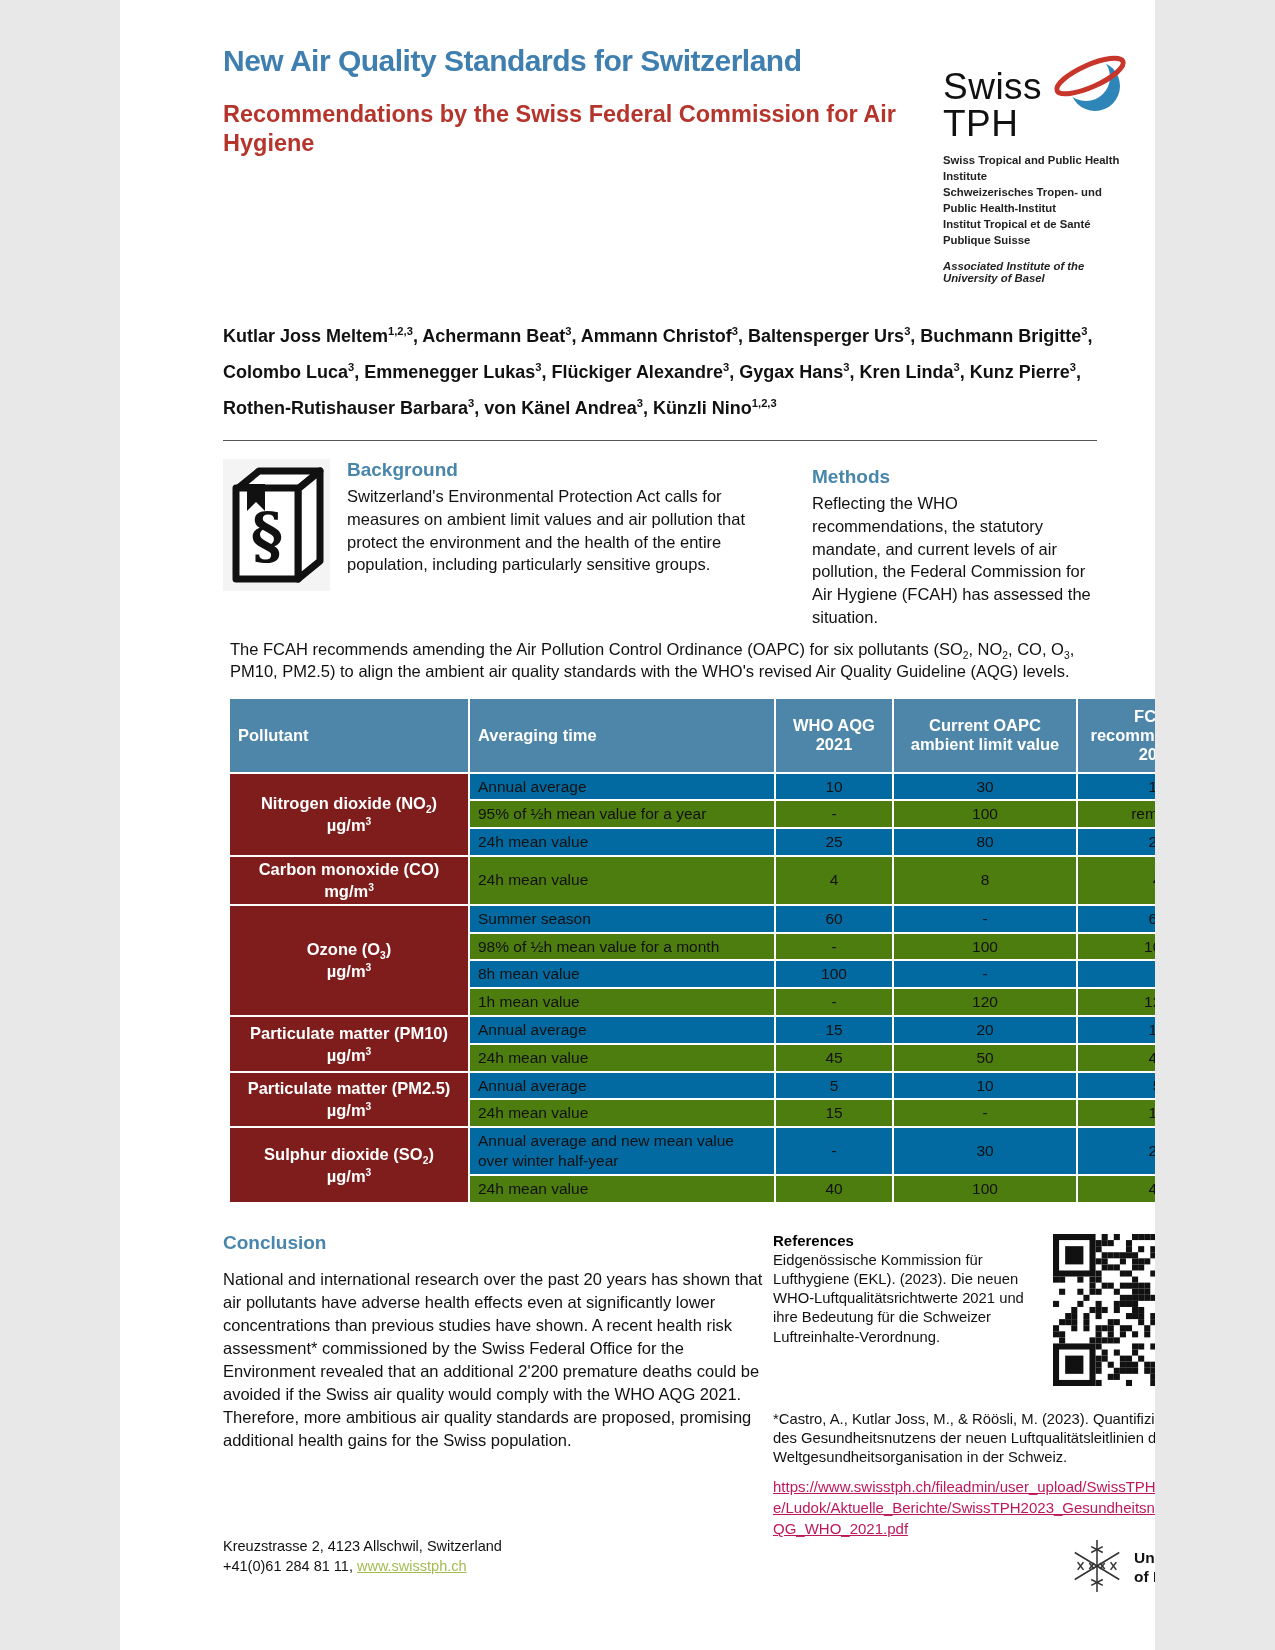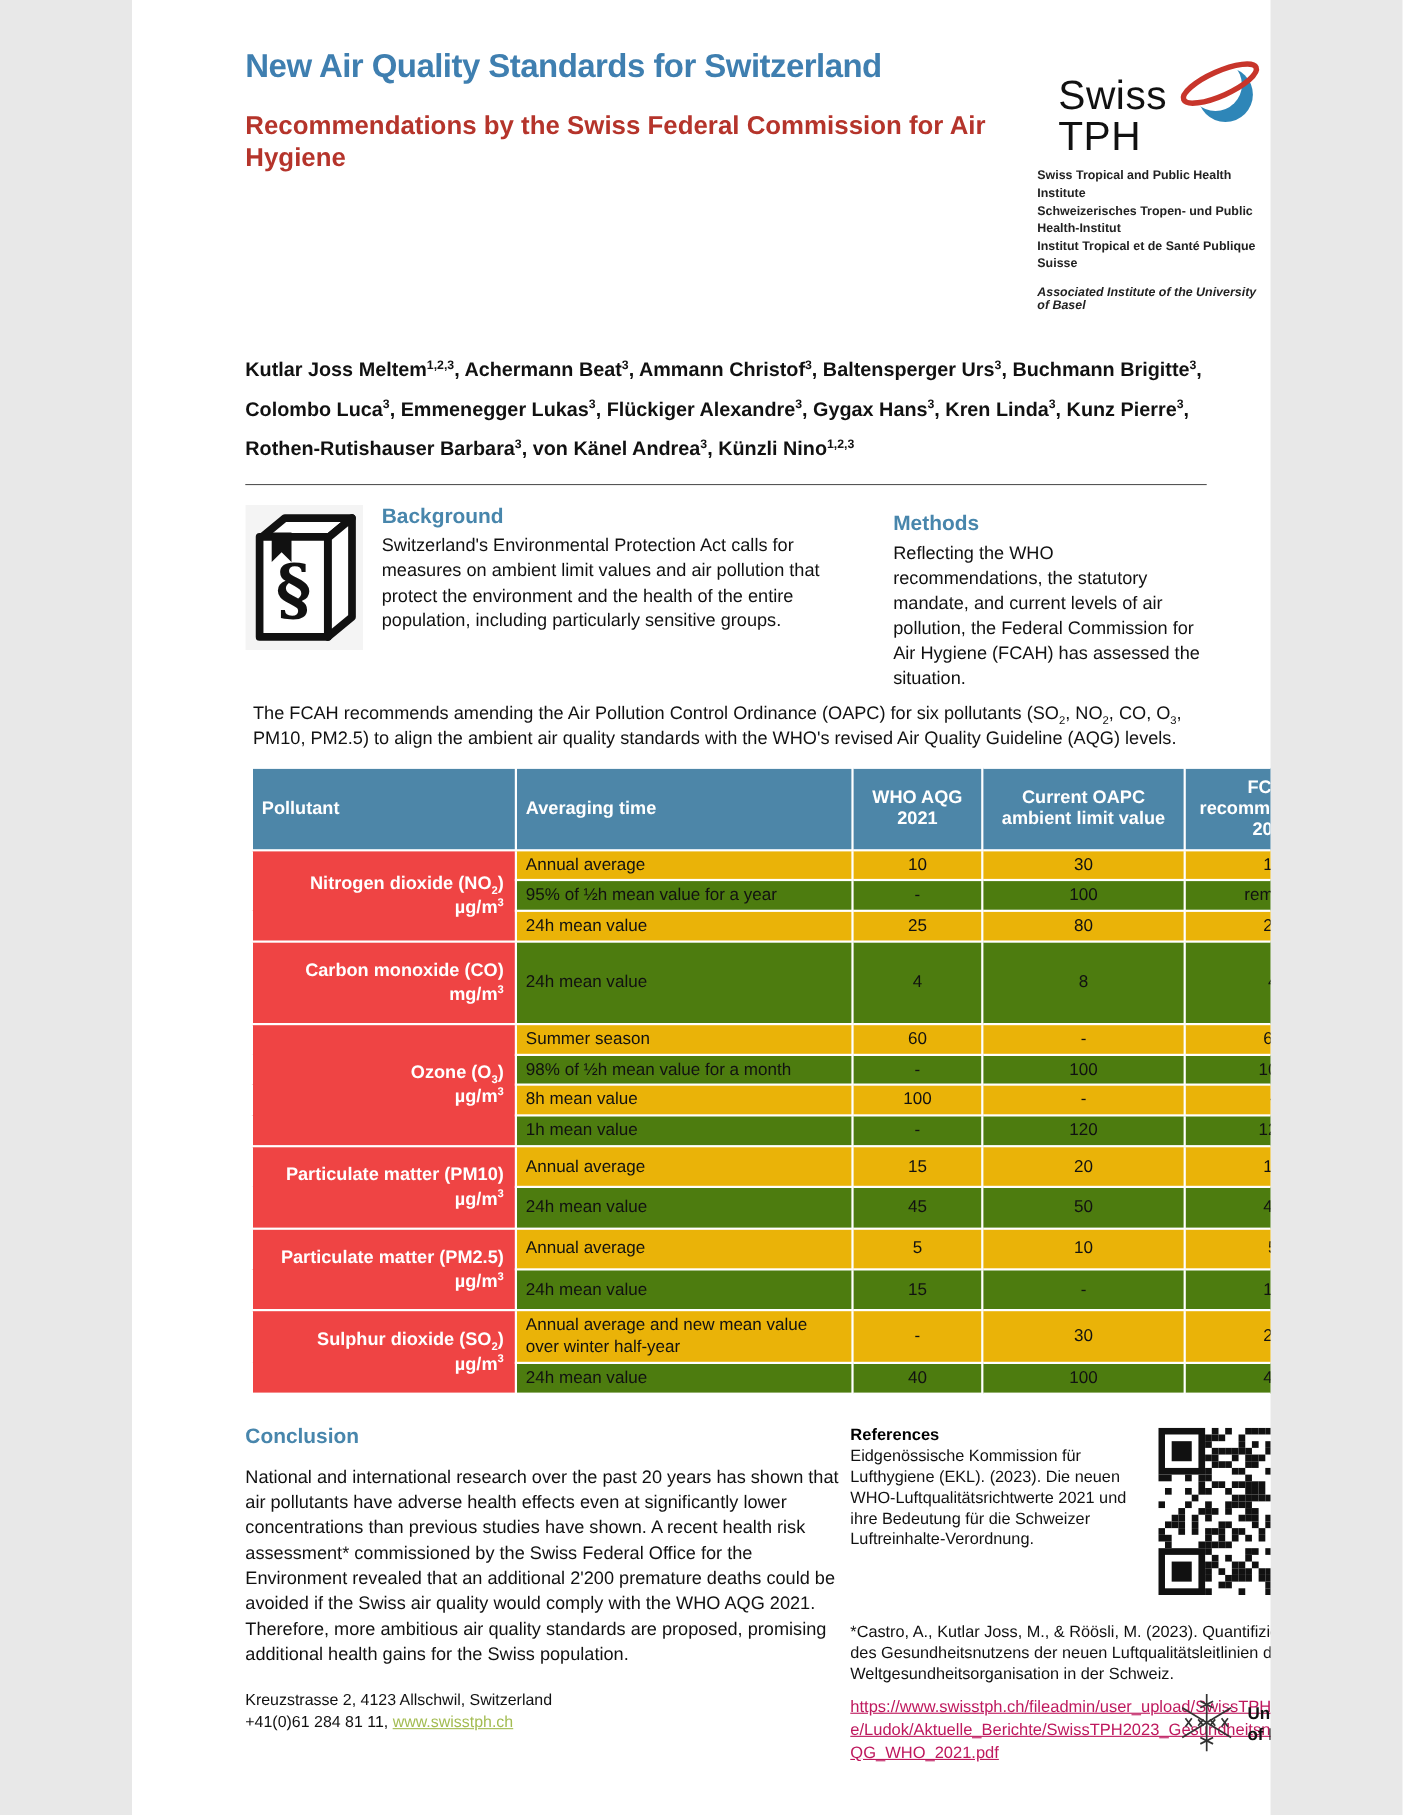--- a/index.html
+++ b/index.html
@@ -6,21 +6,21 @@
   body { background:#e8e8e8; font-family:"Liberation Sans", sans-serif; }
   .page { position:relative; width:1035px; height:1650px; background:#ffffff; margin:0 auto;
           color:#1a1a1a; overflow:hidden; }
 
   
   .header { display:flex; padding:44px 58px 0 103px; }
   .header-left { width:730px; }
   .page-title { font-size:30px; font-weight:bold; color:#3f7fb0; letter-spacing:-0.5px; }
   .page-subtitle { margin-top:22px; font-size:23.5px; font-weight:bold; color:#b5342b; line-height:1.25; width:720px; }
   .logo-block { margin-left:auto; width:278px; padding-top:2px; }
-  .logo-top { display:flex; align-items:flex-start;margin-left:19px; }
+  .logo-top { display:flex; align-items:flex-start; }
   .logo-word { font-size:37px; color:#111; letter-spacing:0.5px; line-height:1; padding-top:22px; }
   .logo-globe { margin-left:6px; }
   .logo-lines { margin-top:10px; font-size:11.3px; font-weight:bold; color:#222; line-height:1.42; }
   .logo-assoc { margin-top:12px; font-size:11.3px; font-style:italic; font-weight:bold; color:#222; }
 
   
   .authors { margin:34px 58px 0 103px; font-size:18px; font-weight:bold; line-height:2.0; color:#111; }
   .affiliations { margin:2px 58px 0 103px; font-size:17px; line-height:1.85; color:#111; }
   sup { font-size:62%; vertical-align:super; line-height:0; }
   sub { font-size:62%; vertical-align:sub; line-height:0; }
@@ -39,26 +39,26 @@
   .results-heading { margin:22px 0 0 108px; font-size:19px; font-weight:bold; color:#4886ac; }
   .results-intro { margin:10px 58px 0 110px; font-size:16.5px; line-height:1.33; color:#111; }
 
   
   table.results { margin:14px 0 0 108px; border-collapse:collapse; table-layout:fixed; width:1008px; }
   table.results th, table.results td { border:2px solid #ffffff; }
   thead th { background:#4d86a8; color:#fff; font-size:16.5px; font-weight:bold;
              padding:8px 8px; vertical-align:middle; }
   thead th.h-left { text-align:left; }
   thead th.h-center { text-align:center; }
-  tbody th.pollutant { background:#ef4444; color:#fff; font-size:16.5px; font-weight:bold;
-                       text-align:right; padding:14px 10px; vertical-align:middle; line-height:1.35; }
+  tbody th.pollutant { background:#7f1d1d; color:#fff; font-size:16.5px; font-weight:bold;
+                       text-align:center; padding:1px 10px; vertical-align:middle; line-height:1.35; }
   tbody td { font-size:15.5px; padding:3px 8px; line-height:1.28; color:#111; vertical-align:middle; }
   td.avg { text-align:left; }
   td.num { text-align:center; }
-  tr .dark { background:#eab308; }
+  tr .dark { background:#0369a1; }
   tr .light { background:#4d7c0f; }
 
   
   .bottom { display:flex; margin:28px 58px 0 103px; }
   .concl-col { width:565px; }
   .concl-body { margin-top:14px; font-size:16.5px; line-height:1.4; width:550px; color:#111; }
   .refs-col { width:432px; }
   .refs-row { display:flex; }
   .refs-textblock { width:272px; }
   .refs-heading { font-size:15px; font-weight:bold; color:#000; }

